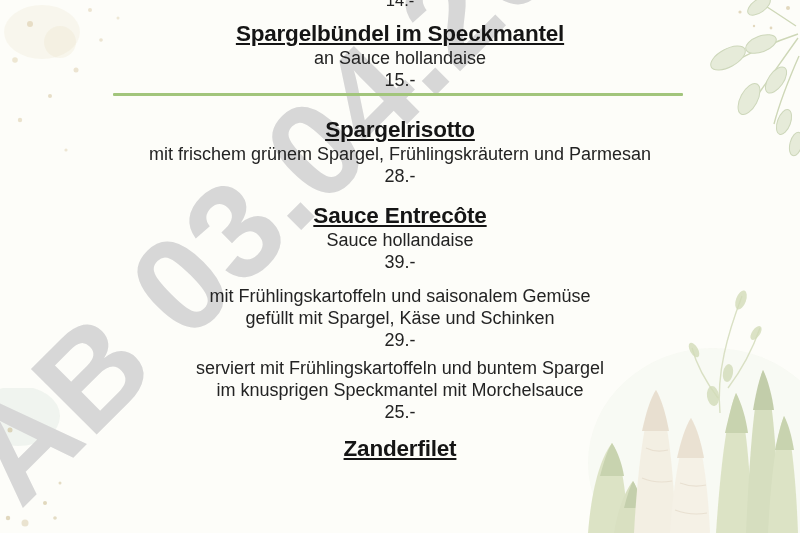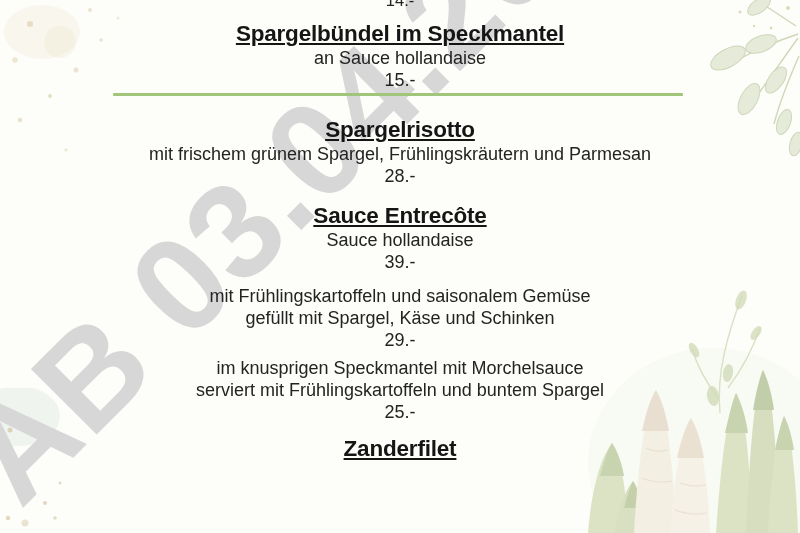--- a/index.html
+++ b/index.html
@@ -174,22 +174,22 @@
     <div class="line">39.-</div>
   </div>
 
   <div class="item item-4">
     <div class="line">mit Frühlingskartoffeln und saisonalem Gemüse</div>
     <div class="line">gefüllt mit Spargel, Käse und Schinken</div>
     <div class="line">29.-</div>
   </div>
 
   <div class="item item-5">
+    <div class="line">serviert mit Frühlingskartoffeln und buntem Spargel</div>
     <div class="line">im knusprigen Speckmantel mit Morchelsauce</div>
-    <div class="line">serviert mit Frühlingskartoffeln und buntem Spargel</div>
     <div class="line">25.-</div>
   </div>
 
   <div class="item item-6">
     <div class="dish-name">Zanderfilet</div>
   </div>
 
 </div>
 
 </body></html>

